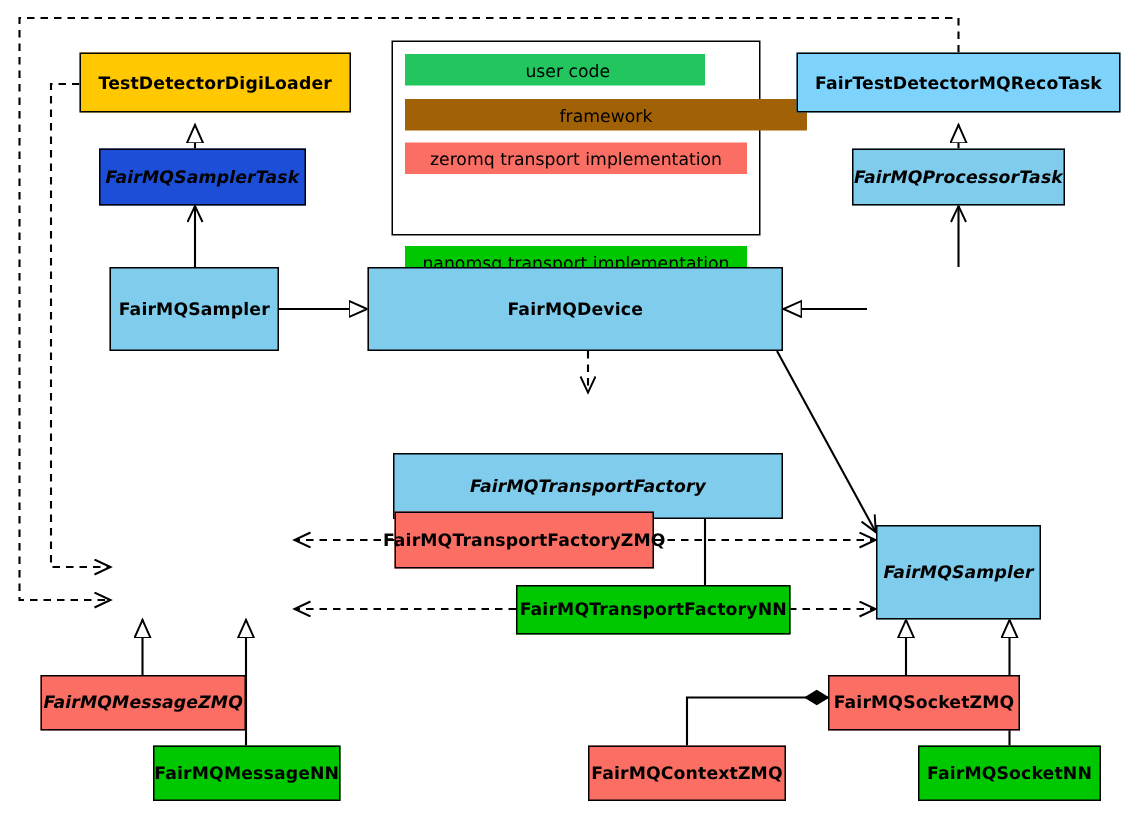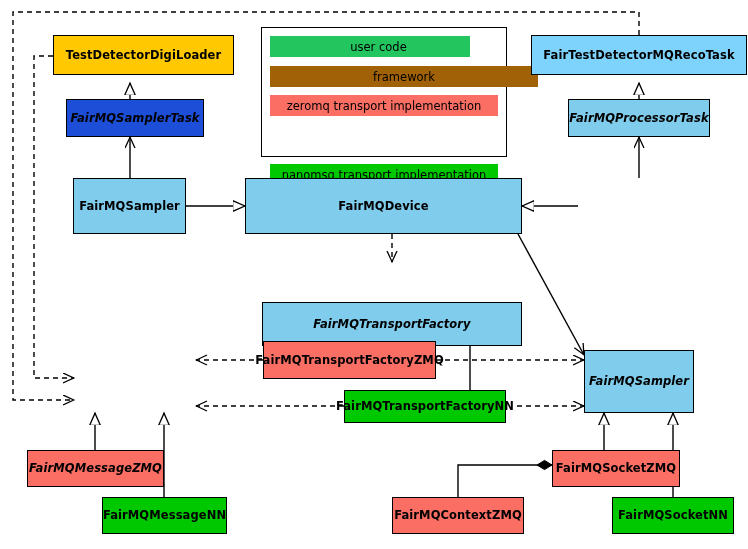--- a/index.html
+++ b/index.html
@@ -148,21 +148,21 @@
 
   <div class="node" style="left:73px; top:178px; width:113px; height:56px; background:#7FCCEC;">FairMQSampler</div>
 
   <div class="node" style="left:245px; top:178px; width:277px; height:56px; background:#7FCCEC;">FairMQDevice</div>
 
 
   <div class="node abstract" style="left:262px; top:262px; width:260px; height:44px; background:#7FCCEC;margin-top:40px;">FairMQTransportFactory</div>
 
   <div class="node" style="left:263px; top:341px; width:173px; height:38px; background:#FA6E64;">FairMQTransportFactoryZMQ</div>
 
-  <div class="node" style="left:344px; top:390px; width:162px; height:33px; background:#00C800;">FairMQTransportFactoryNN</div>
+  <div class="node" style="left:344px; top:390px; width:183px; height:33px; background:#00C800;">FairMQTransportFactoryNN</div>
 
 
   <div class="node abstract" style="left:584px; top:350px; width:110px; height:63px; background:#7FCCEC;">FairMQSampler</div>
 
   <div class="node" style="left:27px; top:450px; width:137px; height:37px; background:#FA6E64;font-style:italic;">FairMQMessageZMQ</div>
 
   <div class="node" style="left:102px; top:497px; width:125px; height:37px; background:#00C800;">FairMQMessageNN</div>
 
   <div class="node" style="left:552px; top:450px; width:128px; height:37px; background:#FA6E64;">FairMQSocketZMQ</div>
 

